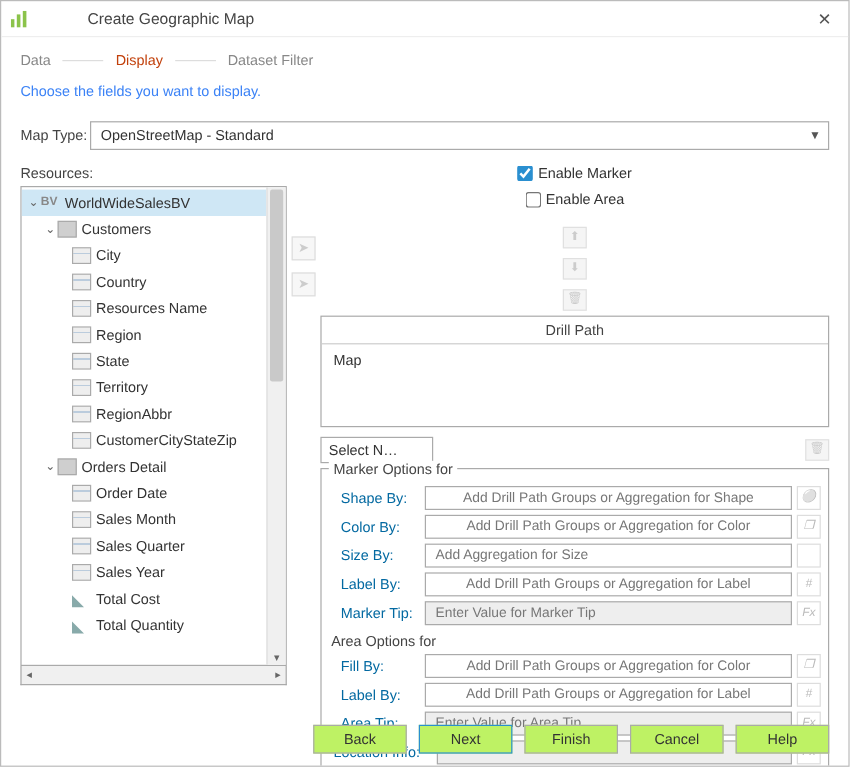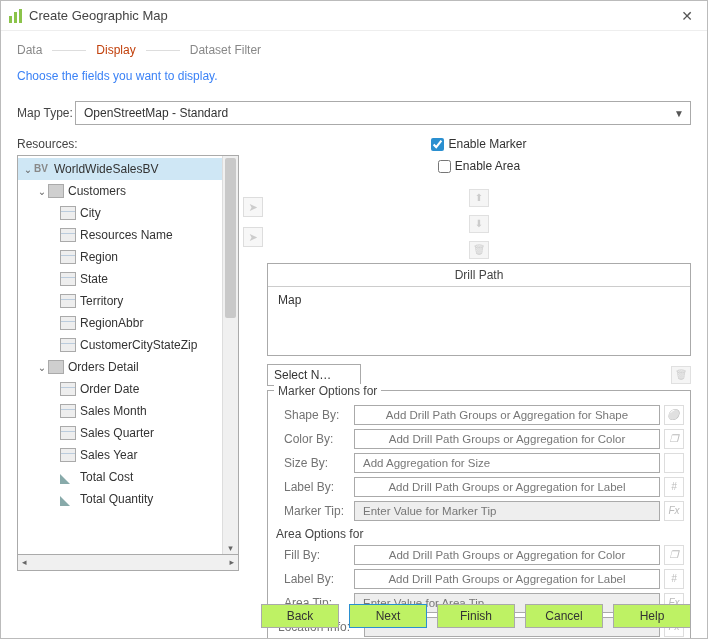--- a/index.html
+++ b/index.html
@@ -1,17 +1,17 @@
 <!DOCTYPE html>
 <html><head>
 <meta charset="utf-8">
 <style>
 * { box-sizing: border-box; margin: 0; padding: 0; font-family: "Segoe UI", Tahoma, sans-serif; font-size: 12px; color: #333; }
 body { background: #fff; width: 708px; height: 639px; border: 1px solid #bbb; position: relative; }
-.titlebar { display: flex; align-items: center; height: 30px; padding: 0 8px; border-bottom: 1px solid #eee; }
+.titlebar { display: flex; align-items: center; height: 30px; padding: 0 8px; border-bottom: 1px solid #eee; gap: 44px; }
 .titlebar .logo { width: 14px; height: 14px; margin-right: 6px; }
 .titlebar .title { flex: 1; font-size: 13px; color: #444; }
 .titlebar .close { font-size: 14px; color: #555; cursor: pointer; padding: 2px 6px; }
 .tabs { display: flex; align-items: center; padding: 10px 14px 0 14px; }
 .tabs .tab { color: #888; font-size: 12px; padding: 2px 2px; cursor: pointer; }
 .tabs .tab.active { color: #c2410c; }
 .tabs .sep { flex: 0 0 34px; height: 1px; background: #ddd; margin: 0 8px; }
 .subtitle { color: #3b82f6; padding: 10px 16px 14px 16px; }
 .maptype-row { display: flex; align-items: center; padding: 4px 16px 12px 16px; }
 .maptype-row label { width: 58px; color: #444; }
@@ -53,21 +53,21 @@
 .icon-btn { width: 20px; height: 18px; border: 1px solid #e0e0e0; background: #f5f5f5; color: #ccc; font-size: 10px; line-height: 16px; text-align: center; }
 .drill { border: 1px solid #aaa; margin-top: 4px; }
 .drill-header { text-align: center; padding: 4px 0; border-bottom: 1px solid #ccc; color: #444; }
 .drill-body { height: 68px; padding: 6px 10px; color: #555; }
 .select-row { display: flex; align-items: center; gap: 6px; padding: 8px 0 4px 0; }
 .select-row .sel { flex: 0 0 94px; height: 22px; border: 1px solid #aaa; padding: 0 6px; display: flex; align-items: center; color: #666; background: #fff; cursor: pointer;}
 .select-row .spacer { flex: 1; }
 .options { border: 1px solid #aaa; position: relative; padding: 8px 0 10px 0; }
 .options .legend { position: relative; top: -15px; left: 6px; background: #fff; padding: 0 4px; color: #444; display: inline-block; }
 .opt-row { display: flex; align-items: center; height: 24px; padding: 0 6px; }
-.opt-row label { width: 80px; color: #737373; padding-left: 10px; }
+.opt-row label { width: 80px; color: #0369a1; padding-left: 10px; }
 .opt-row .field { flex: 1; height: 20px; border: 1px solid #aaa; text-align: center; color: #777; line-height: 18px; font-size: 11.5px; background: #fff; }
 .opt-row .field.gray { background: #eee; text-align: left; padding-left: 8px;}
 .opt-row .mini { width: 20px; height: 20px; border: 1px solid #ddd; margin-left: 4px; color: #bbb; font-size: 10px; text-align: center; line-height: 18px; font-style: italic; }
 .section-label { color: #444; padding: 4px 0 2px 8px; }
 .footer { position: absolute; bottom: 10px; right: 16px; display: flex; gap: 10px; }
 .footer button { width: 78px; height: 24px; border: 1px solid #aaa; background: #bef264; cursor: pointer; }
 .footer button.primary { border: 1.5px solid #2a8fd0; }
 </style>
 </head>
 <body>
@@ -111,20 +111,24 @@
           <span>WorldWideSalesBV</span>
         </div>
         <div class="node depth2">
           <span class="tw">⌄</span>
           <span class="icon icon-folder"></span>
           <span>Customers</span>
         </div>
         <div class="node depth3">
             <span class="icon icon-field"></span>
             <span>City</span>
+          </div>
+        <div class="node depth3">
+            <span class="icon icon-field"></span>
+            <span>Country</span>
           </div>
         <div class="node depth3">
             <span class="icon icon-field"></span>
             <span>Resources Name</span>
           </div>
         <div class="node depth3">
             <span class="icon icon-field"></span>
             <span>Region</span>
           </div>
         <div class="node depth3">

